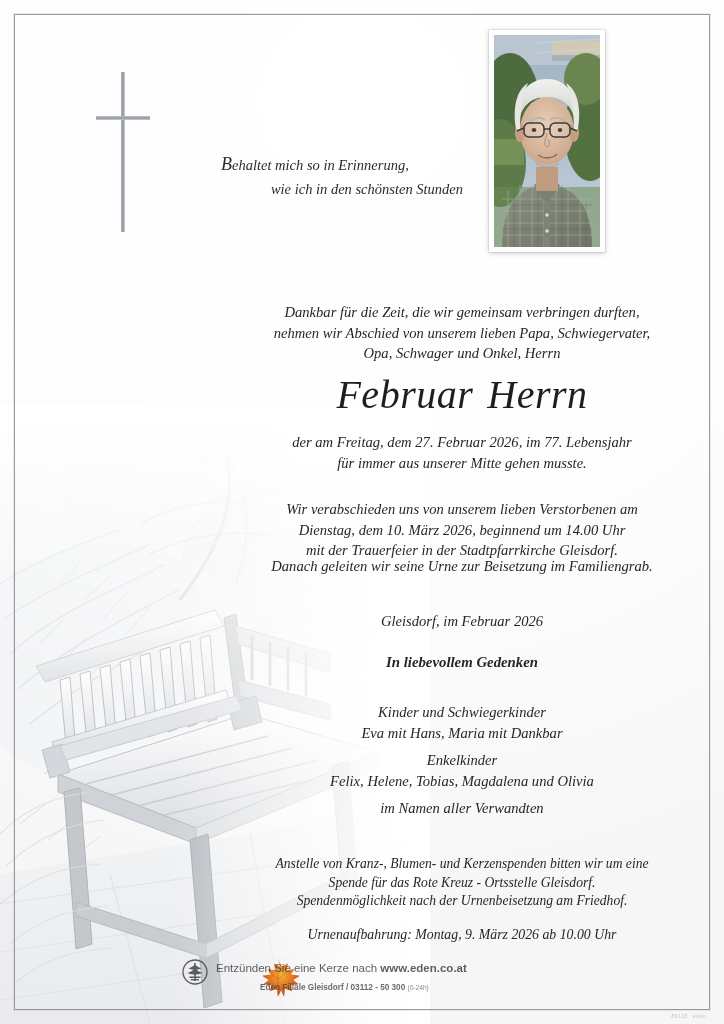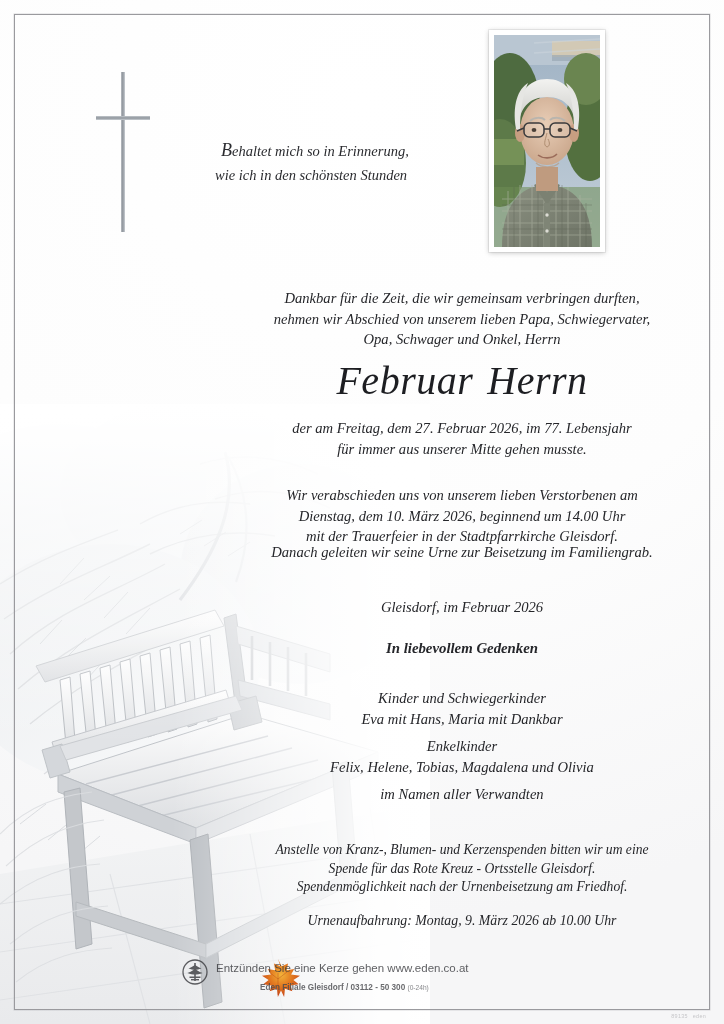--- a/index.html
+++ b/index.html
@@ -117,34 +117,34 @@
   }
   .photo {
     width: 100%;
     height: 100%;
     overflow: hidden;
     position: relative;
   }
   .photo svg { display:block; width:100%; height:100%; }
 
   
-  .txt { position: absolute; }
+  .txt { position: absolute; margin-top: 14px; }
 
   .motto {
     left: 213px;
     top: 138px;
     width: 250px;
     font-style: italic;
     font-size: 14.5px;
     line-height: 24px;
     color: #2a2b2f;
     text-align: left;
   }
   .motto .l1 { padding-left: 8px; }
-  .motto .l2 { padding-left: 2px; }
+  .motto .l2 { padding-left: 2px; text-align: right; }
   .motto .l3 { padding-left: 22px; }
   .motto .cap { font-size: 18px; }
 
   .center { text-align: center; }
 
   .intro {
     left: 182px;
     top: 288px;
     width: 560px;
     font-style: italic;
@@ -260,21 +260,21 @@
   .eden-logo svg { display:block; width:100%; height:100%; }
   .eden-text {
     font-family: "Liberation Sans", "DejaVu Sans", sans-serif;
     text-align: left;
   }
   .eden-line1 {
     font-size: 11.5px;
     color: #3b3c40;
     white-space: nowrap;
   }
-  .eden-line1 .url { font-weight: normal; }
+  .eden-line1 .url { font-weight: bold; }
   .eden-line2 {
     font-size: 8.2px;
     color: #4a4b4f;
     margin-top: 2px;
     margin-left: 44px;
     white-space: nowrap;
     font-weight: bold;
   }
   .eden-line2 .num { }
   .eden-line2 .hrs { font-weight: normal; font-size: 6.6px; color:#6b6c70; }
@@ -612,21 +612,21 @@
         <circle cx="13" cy="13" r="12" fill="none" stroke="#3c3d41" stroke-width="1.3"></circle>
         <path d="M13 4 L13 22" stroke="#3c3d41" stroke-width="1.6"></path>
         <path d="M13 6 C10 8, 8 9, 6.5 9.5 C9 10.4, 11 10.8, 13 10.9 C15 10.8, 17 10.4, 19.5 9.5 C18 9, 16 8, 13 6 Z" fill="#3c3d41"></path>
         <path d="M13 10 C9.6 12.4, 7.2 13.4, 5.4 14 C8.4 15, 10.8 15.5, 13 15.6 C15.2 15.5, 17.6 15, 20.6 14 C18.8 13.4, 16.4 12.4, 13 10 Z" fill="#3c3d41"></path>
         <rect x="7.5" y="17.5" width="11" height="1.5" fill="#3c3d41"></rect>
         <rect x="9" y="20" width="8" height="1.4" fill="#3c3d41"></rect>
       </svg>
     </span>
     <span class="eden-text">
       <span class="eden-line1">
-        <span>Entzünden Sie eine Kerze gehen</span>
+        <span>Entzünden Sie eine Kerze nach</span>
         <span class="url">www.eden.co.at</span>
       </span>
       <span class="eden-line2">
         <span>Eden Filiale Gleisdorf</span>
         <span>/</span>
         <span class="num">03112 - 50 300</span>
         <span class="hrs">(0-24h)</span>
       </span>
     </span>
   </div>

